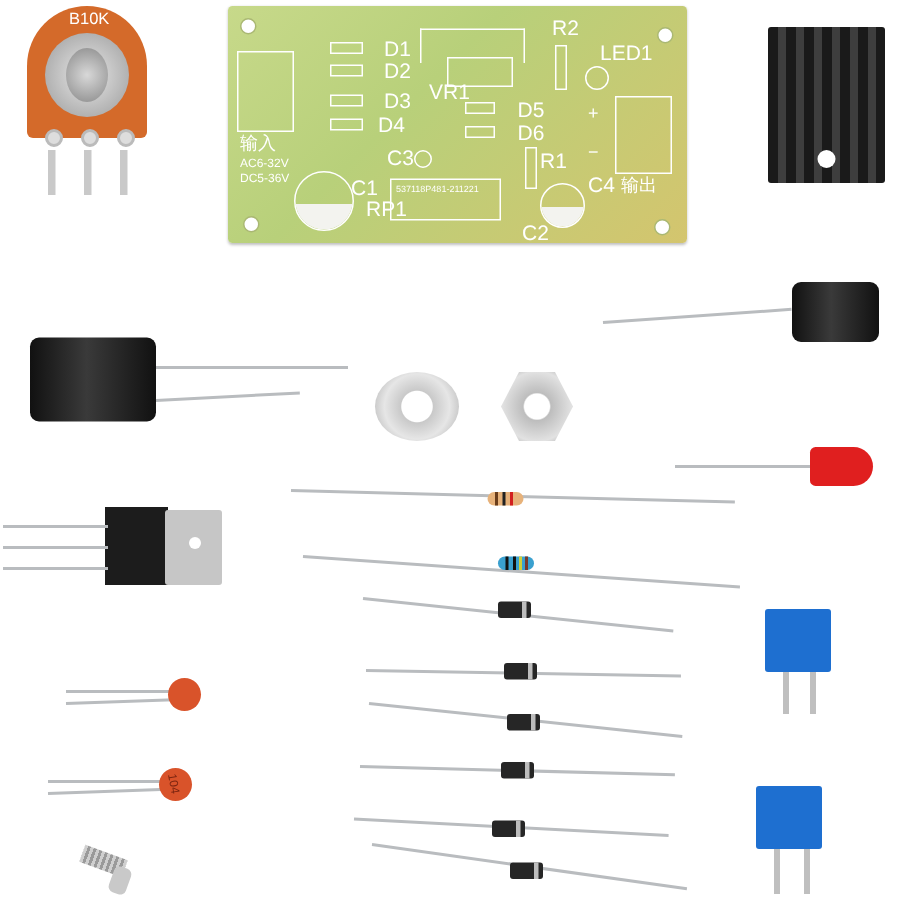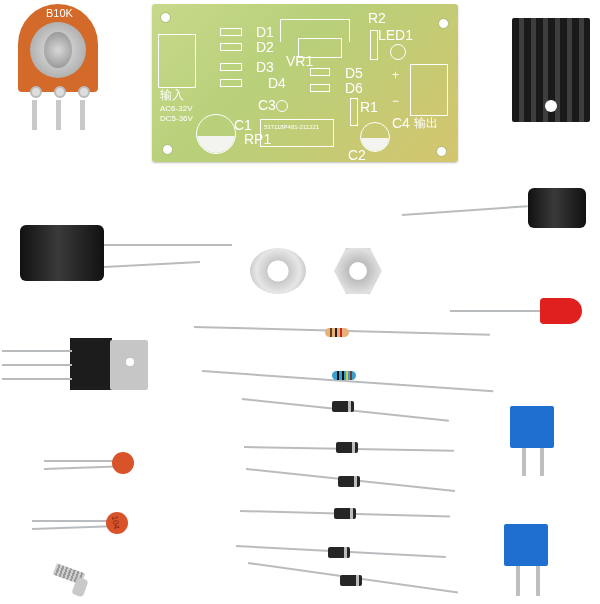--- a/index.html
+++ b/index.html
@@ -47,38 +47,38 @@
   <div class="hole" style="left:284px;top:142px;"></div>
 
   <div class="outline" style="left:6px;top:30px;width:36px;height:52px;"></div>
   <div class="silk cn" style="left:8px;top:86px;">输入</div>
   <div class="silk small" style="left:8px;top:100px;font-size:8px;">AC6-32V</div>
   <div class="silk small" style="left:8px;top:110px;font-size:8px;">DC5-36V</div>
 
   <div class="silk" style="left:104px;top:23px;">D1</div>
   <div class="silk" style="left:104px;top:38px;">D2</div>
   <div class="silk" style="left:104px;top:58px;">D3</div>
-  <div class="silk" style="left:116px;top:74px;">D4</div>
+  <div class="silk" style="left:100px;top:74px;">D4</div>
   <div class="outline" style="left:68px;top:24px;width:20px;height:6px;"></div>
   <div class="outline" style="left:68px;top:39px;width:20px;height:6px;"></div>
   <div class="outline" style="left:68px;top:59px;width:20px;height:6px;"></div>
   <div class="outline" style="left:68px;top:75px;width:20px;height:6px;"></div>
 
   <div class="outline" style="left:128px;top:15px;width:68px;height:22px;border-bottom:none;"></div>
   <div class="outline" style="left:146px;top:34px;width:42px;height:18px;"></div>
   <div class="silk" style="left:134px;top:52px;">VR1</div>
 
   <div class="outline" style="left:158px;top:64px;width:18px;height:6px;"></div>
   <div class="silk" style="left:193px;top:64px;">D5</div>
   <div class="outline" style="left:158px;top:80px;width:18px;height:6px;"></div>
   <div class="silk" style="left:193px;top:79px;">D6</div>
 
   <div class="silk" style="left:216px;top:9px;">R2</div>
   <div class="outline" style="left:218px;top:26px;width:6px;height:28px;"></div>
-  <div class="silk" style="left:226px;top:26px;">LED1</div>
+  <div class="silk" style="left:248px;top:26px;">LED1</div>
   <div class="capcircle" style="left:238px;top:40px;width:14px;height:14px;"></div>
 
   <div class="silk cn" style="left:240px;top:66px;">+</div>
   <div class="silk cn" style="left:240px;top:92px;">−</div>
   <div class="outline" style="left:258px;top:60px;width:36px;height:50px;"></div>
   <div class="silk cn" style="left:262px;top:114px;">输出</div>
 
   <div class="silk" style="left:106px;top:96px;">C3</div>
   <div class="capcircle" style="left:124px;top:96px;width:10px;height:10px;"></div>
 

